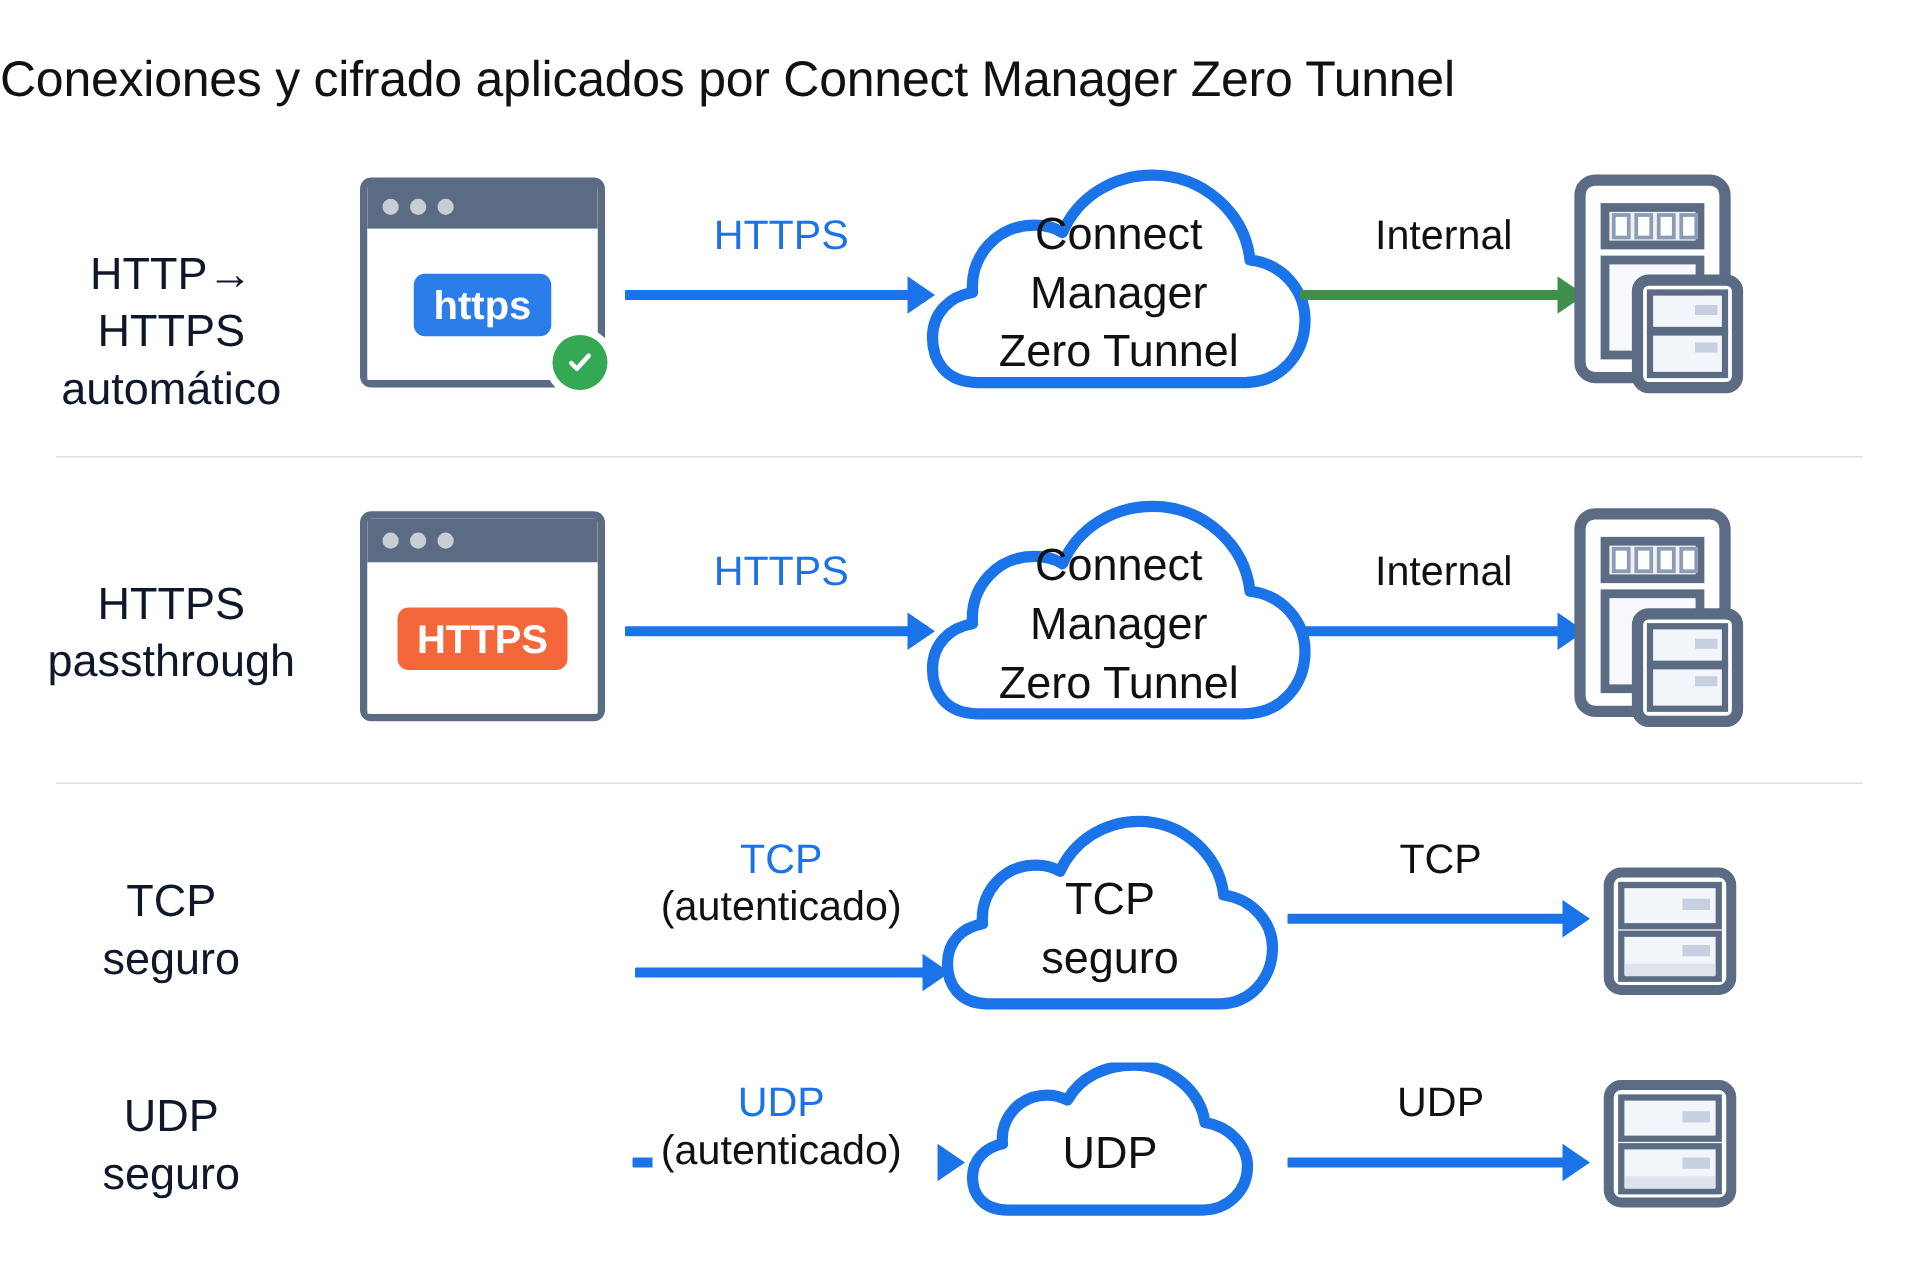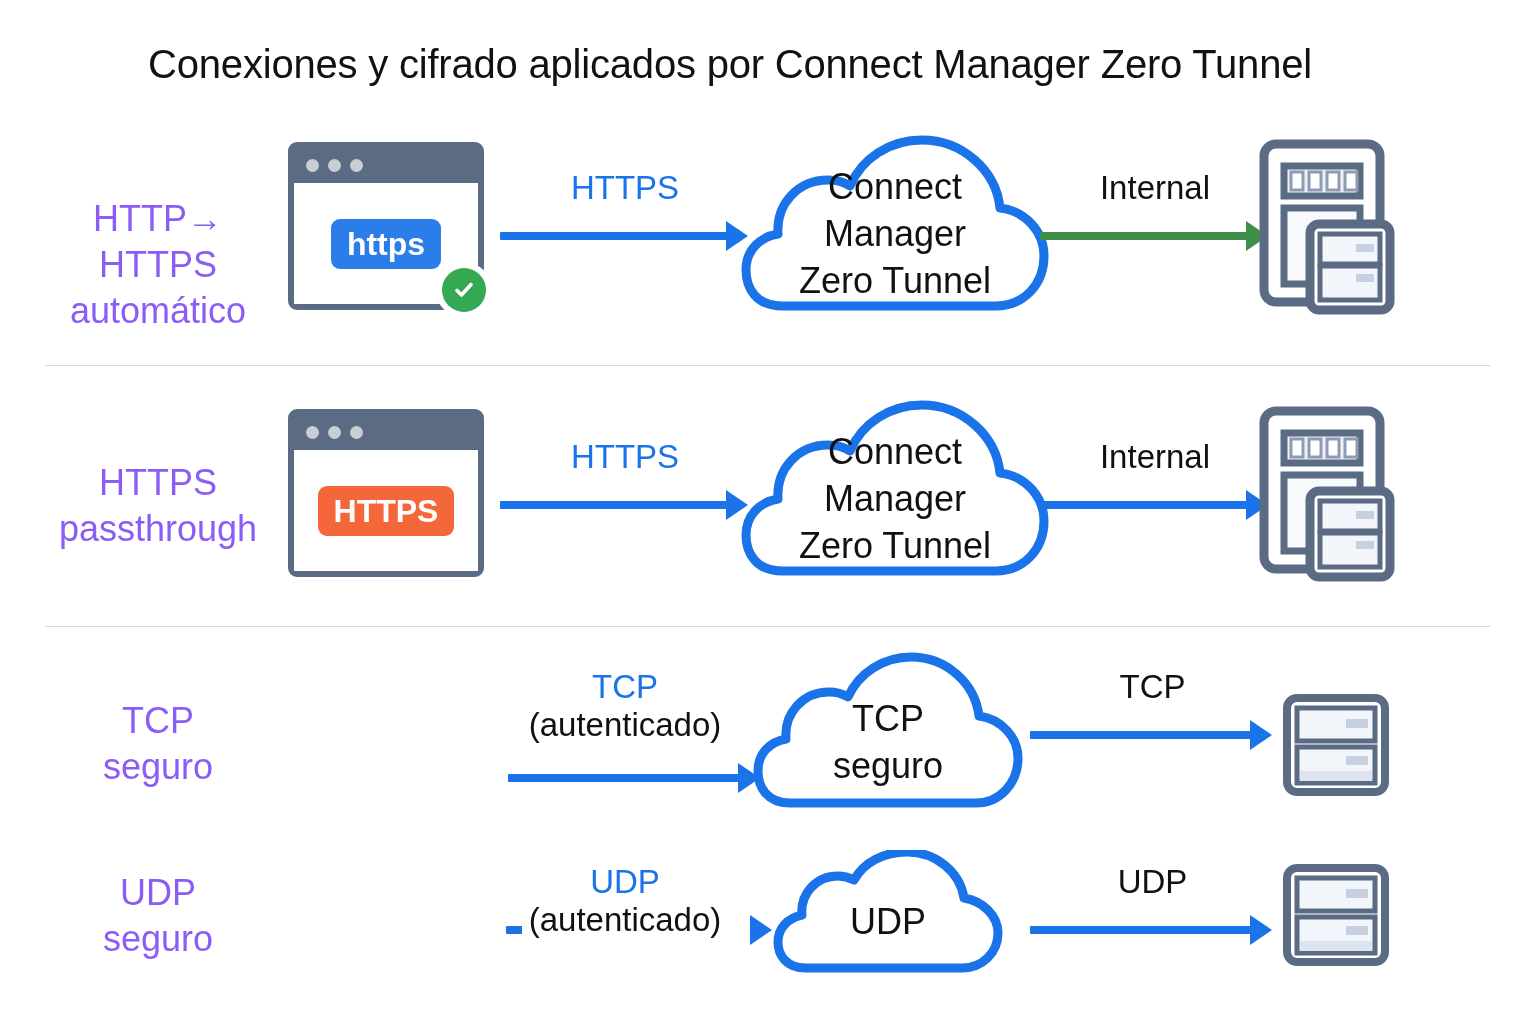--- a/index.html
+++ b/index.html
@@ -20,21 +20,21 @@
     width: 1536px;
     height: 1024px;
   }
 
   
   .title {
     position: absolute;
     left: 0;
     top: 42px;
     width: 1460px;
-    text-align: center;
+    text-align: left;
     font-size: 40px;
     font-weight: 400;
     letter-spacing: -0.2px;
     color: #111111;
     white-space: nowrap;
   }
 
   
   .divider {
     position: absolute;
@@ -49,26 +49,26 @@
   
   .row { position: absolute; left: 0; width: 1536px; }
   .row-1 { top: 110px;  height: 230px; }
   .row-2 { top: 385px;  height: 230px; }
   .row-3 { top: 645px;  height: 185px; }
   .row-4 { top: 840px;  height: 170px; }
 
   
   .row-label {
     position: absolute;
-    left: 28px;
+    left: 7px;
     width: 260px;
     text-align: center;
     font-size: 36px;
     line-height: 46px;
-    color: #8b5cf6;
+    color: #0f172a;
     white-space: pre-line;
   }
   .row-1 .row-label { top: 86px; }
   .row-2 .row-label { top: 75px; }
   .row-3 .row-label { top: 53px; }
   .row-4 .row-label { top: 30px; }
 
   
   .browser {
     position: absolute;

